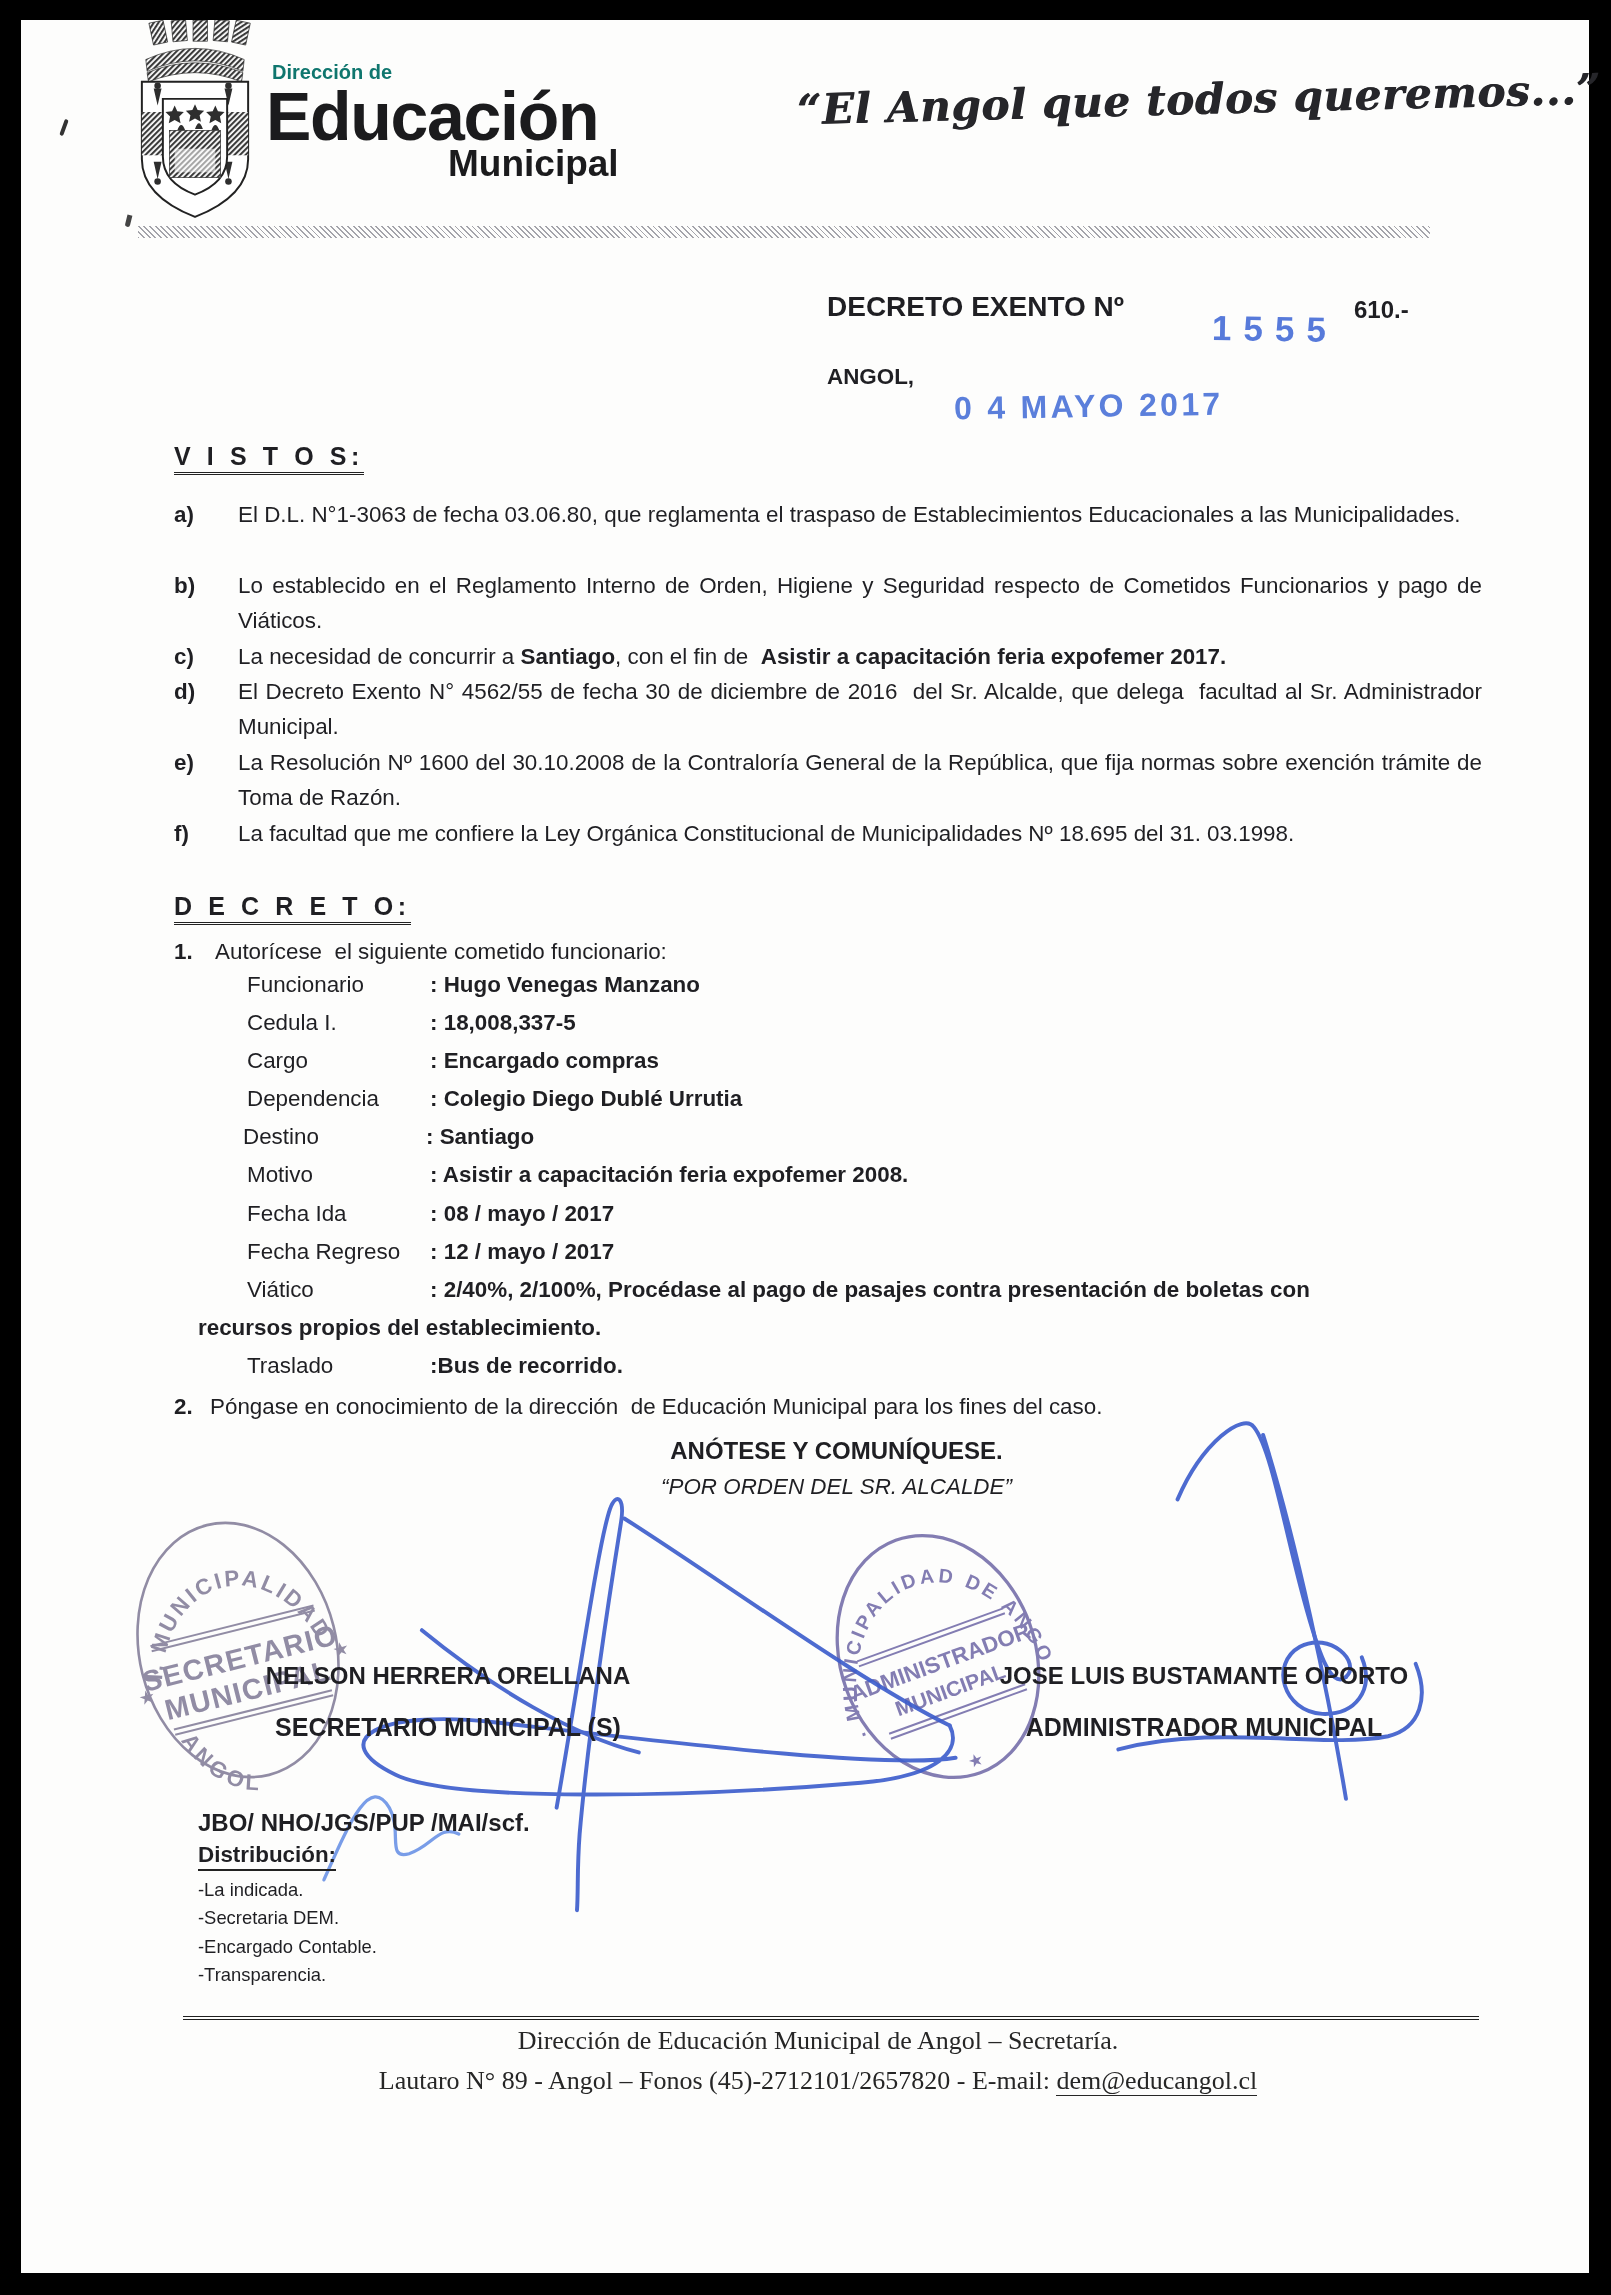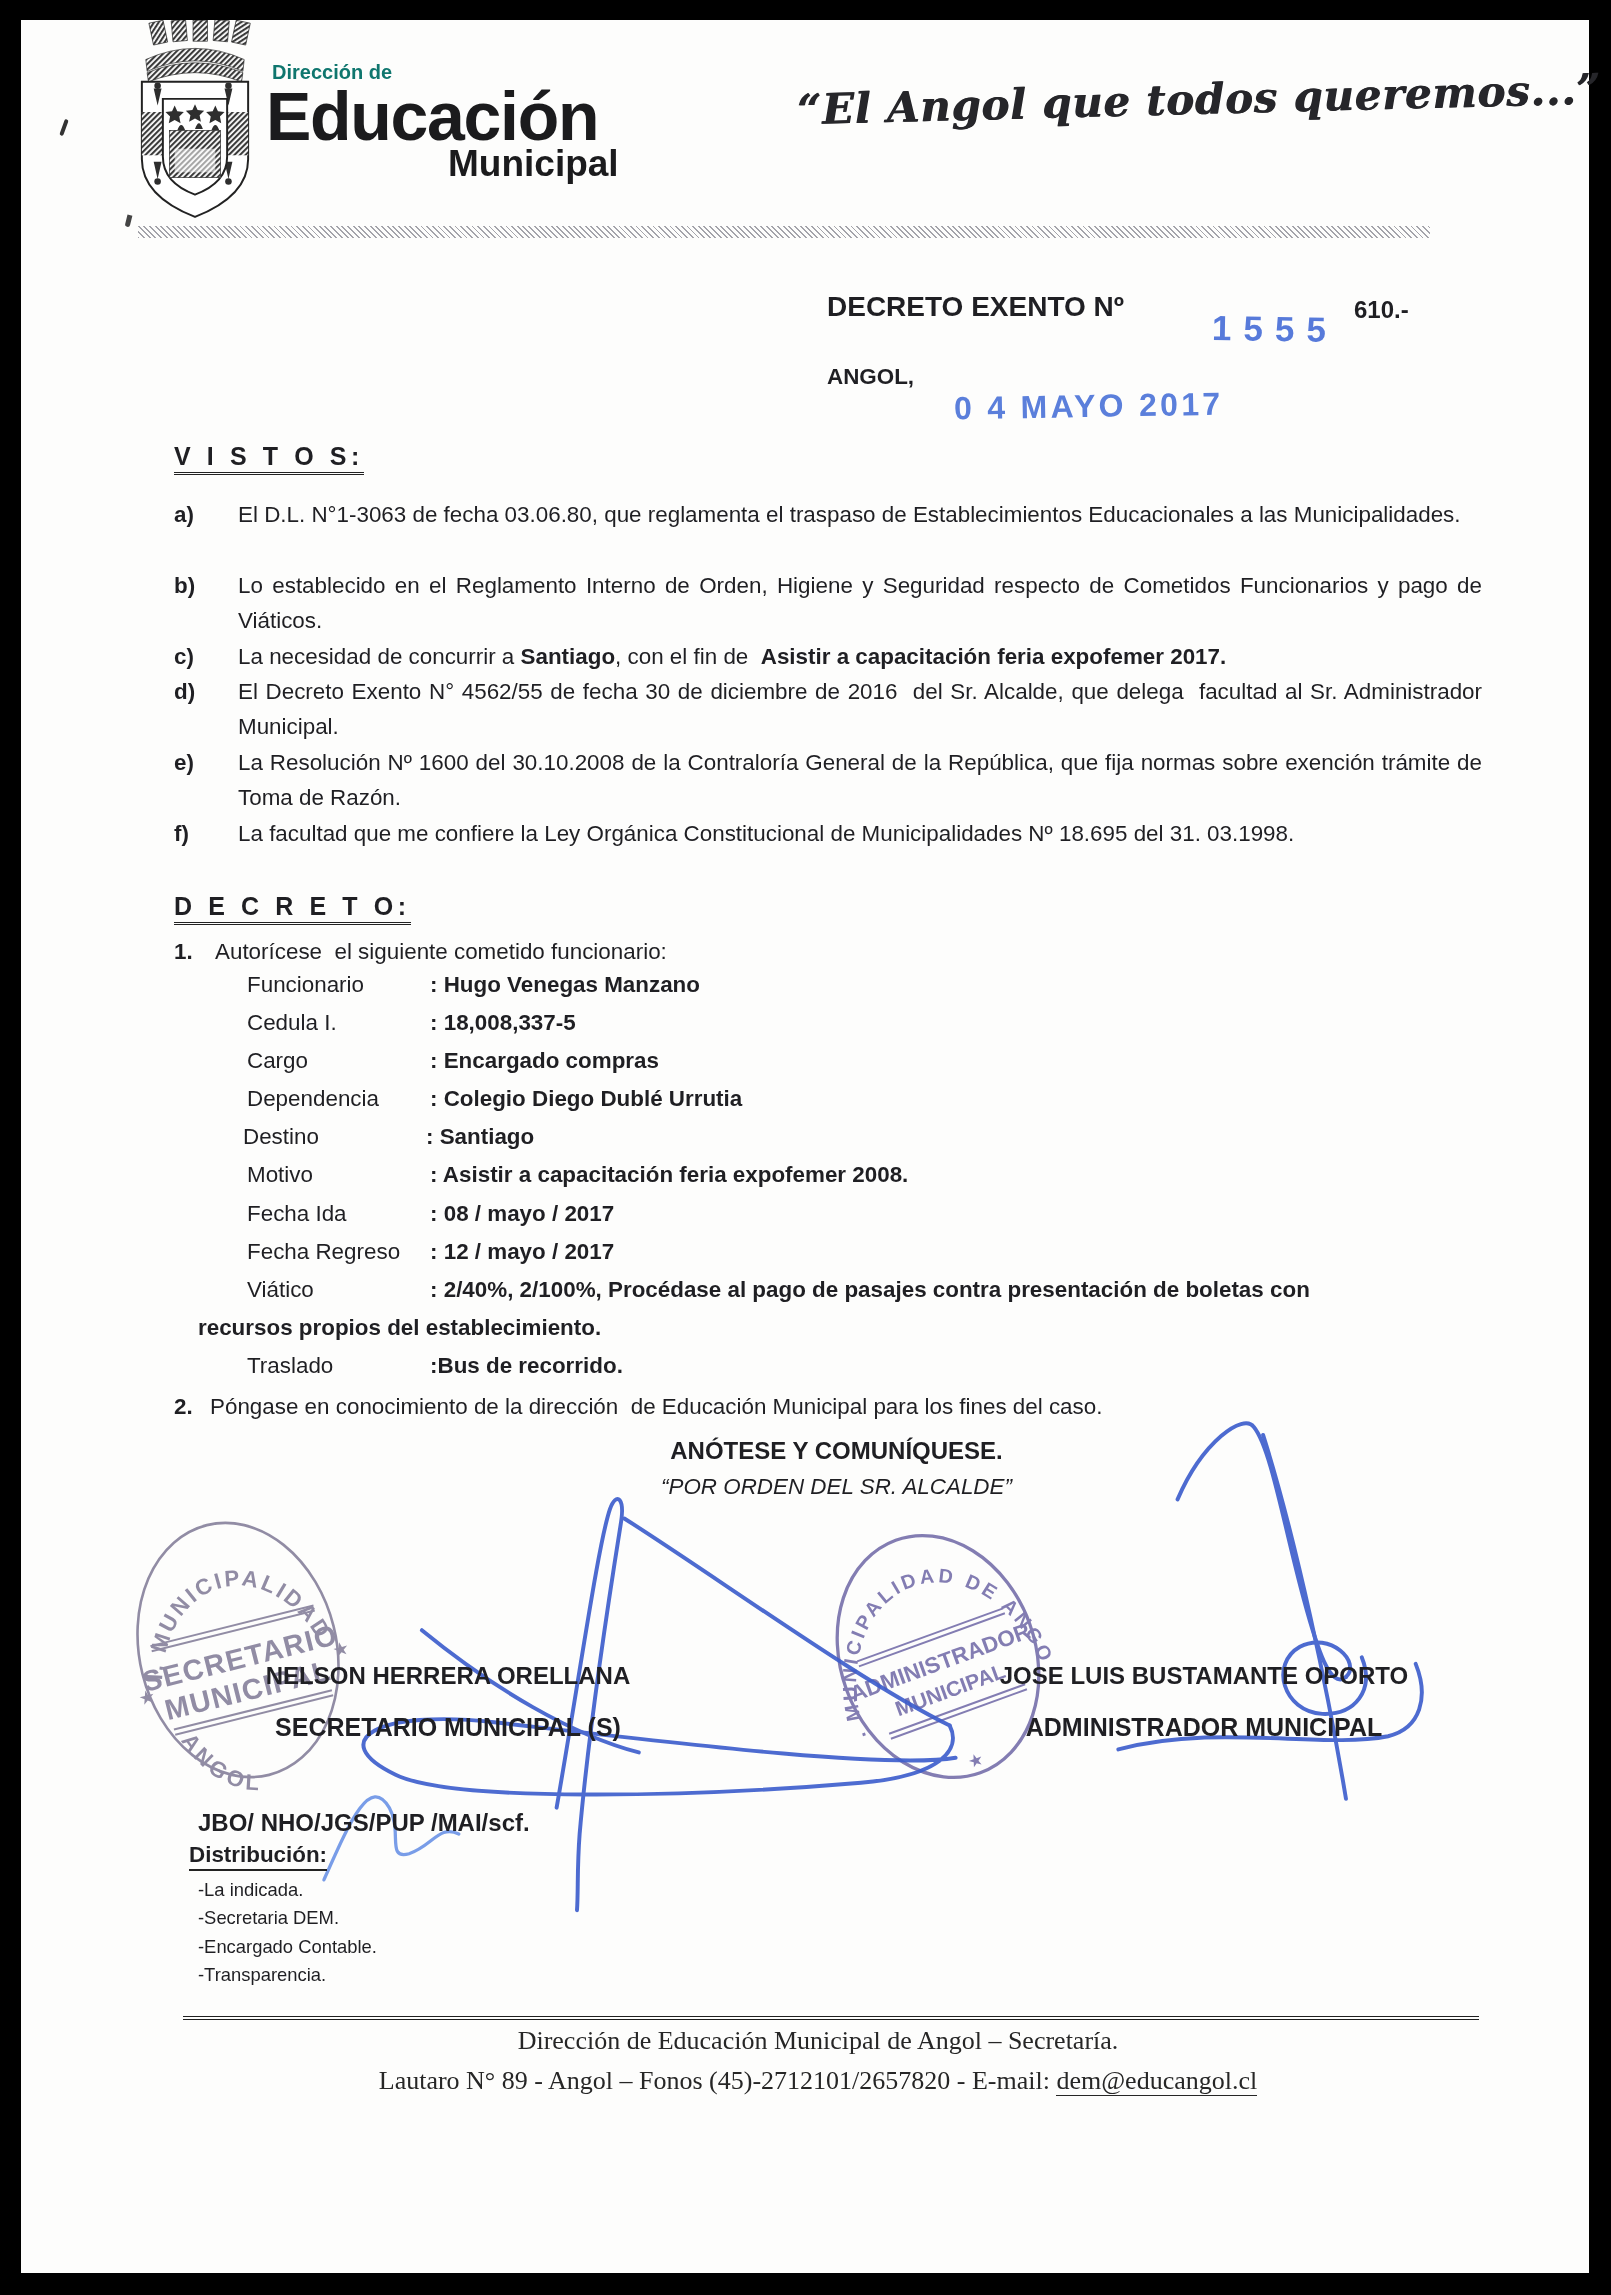--- a/index.html
+++ b/index.html
@@ -278,21 +278,21 @@
   <svg class="abs" style="left:283px;top:1742px;" width="197" height="131" viewBox="0 0 300 200">
     <path d="M 30,180 C 70,90 100,20 130,70 C 150,105 125,150 160,140 C 196,128 206,95 236,110" fill="none" stroke="#6a92e6" stroke-width="5" stroke-linecap="round" opacity="0.9"></path>
   </svg>
 
   <div class="abs sig-name" style="left:197px;top:1642px;width:460px;">NELSON HERRERA ORELLANA</div>
   <div class="abs sig-title" style="left:197px;top:1693px;width:460px;">SECRETARIO MUNICIPAL (S)</div>
   <div class="abs sig-name" style="left:933px;top:1642px;width:500px;">JOSE LUIS BUSTAMANTE OPORTO</div>
   <div class="abs sig-title" style="left:933px;top:1693px;width:500px;">ADMINISTRADOR MUNICIPAL</div>
 
   <div class="abs jbo" style="left:177px;top:1789px;">JBO/ NHO/JGS/PUP /MAI/scf.</div>
-  <div class="abs" style="left:168px;top:1822px;">
+  <div class="abs" style="left:177px;top:1822px;">
     <span class="dist-head">Distribución:</span>
   </div>
   <div class="abs dist-item" style="left:177px;top:1859px;">-La indicada.</div>
   <div class="abs dist-item" style="left:177px;top:1887px;">-Secretaria DEM.</div>
   <div class="abs dist-item" style="left:177px;top:1916px;">-Encargado Contable.</div>
   <div class="abs dist-item" style="left:177px;top:1944px;">-Transparencia.</div>
 
   <div class="abs foot-rule" style="left:162px;top:1996px;width:1296px;"></div>
   <div class="abs footer-line" style="left:26px;top:2006px;width:1542px;">Dirección de Educación Municipal de Angol – Secretaría.</div>
   <div class="abs footer-line" style="left:26px;top:2046px;width:1542px;">

